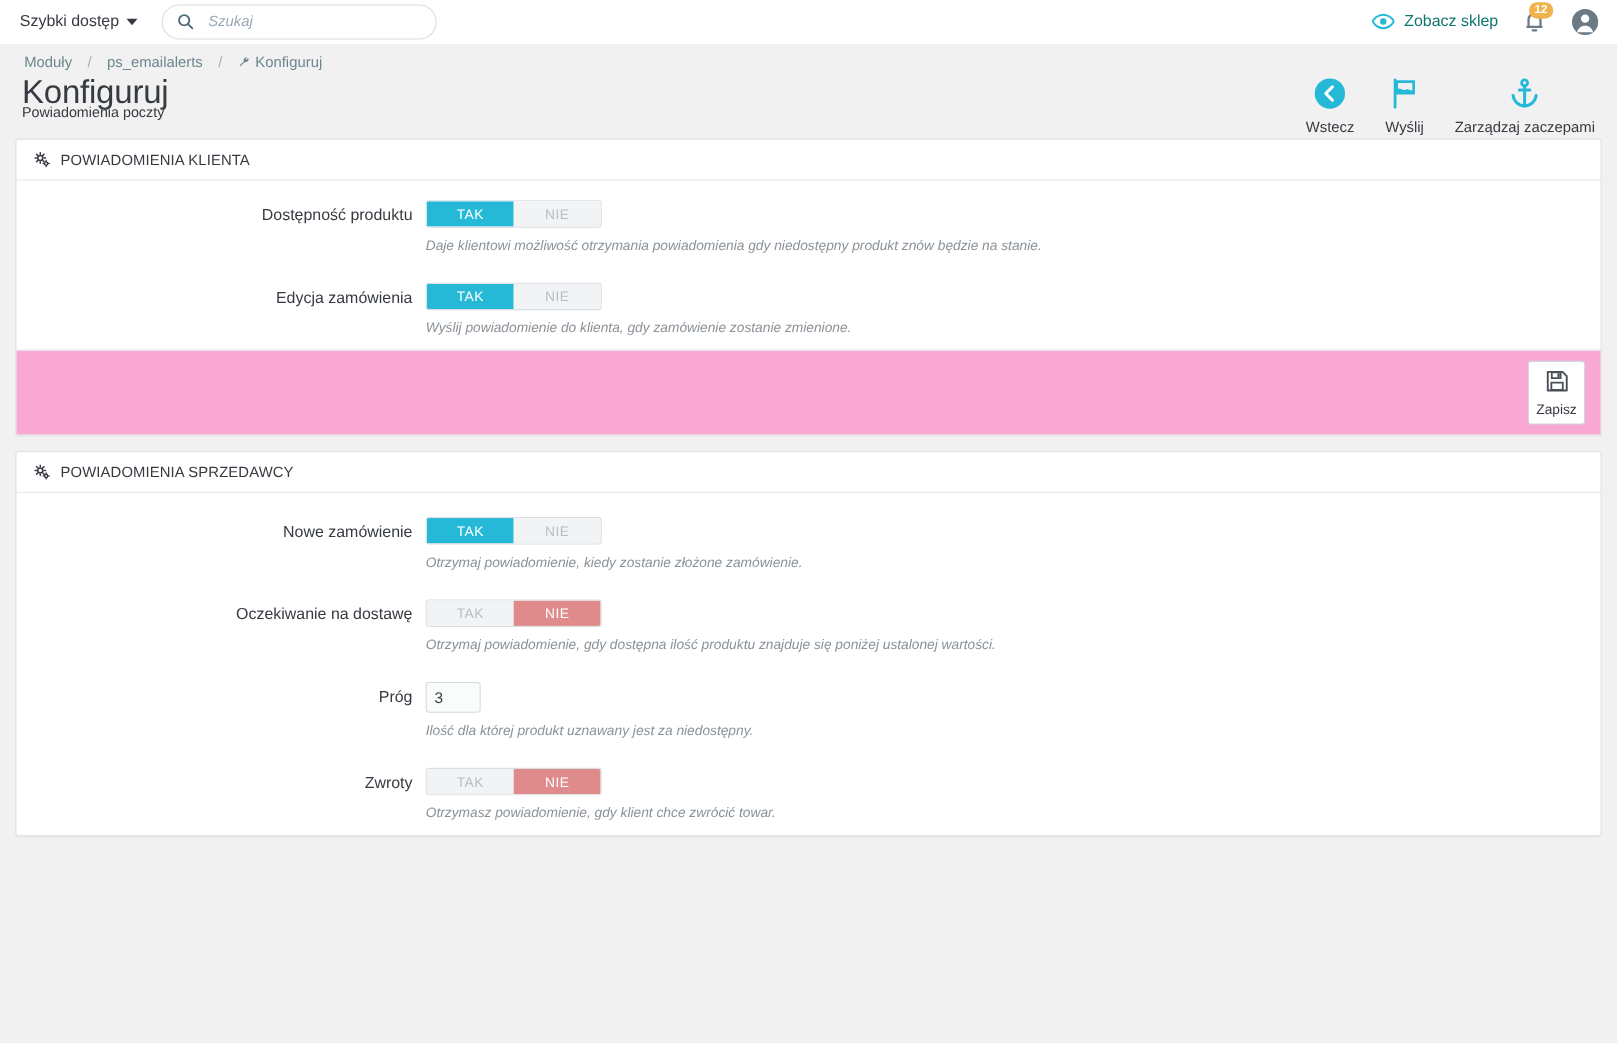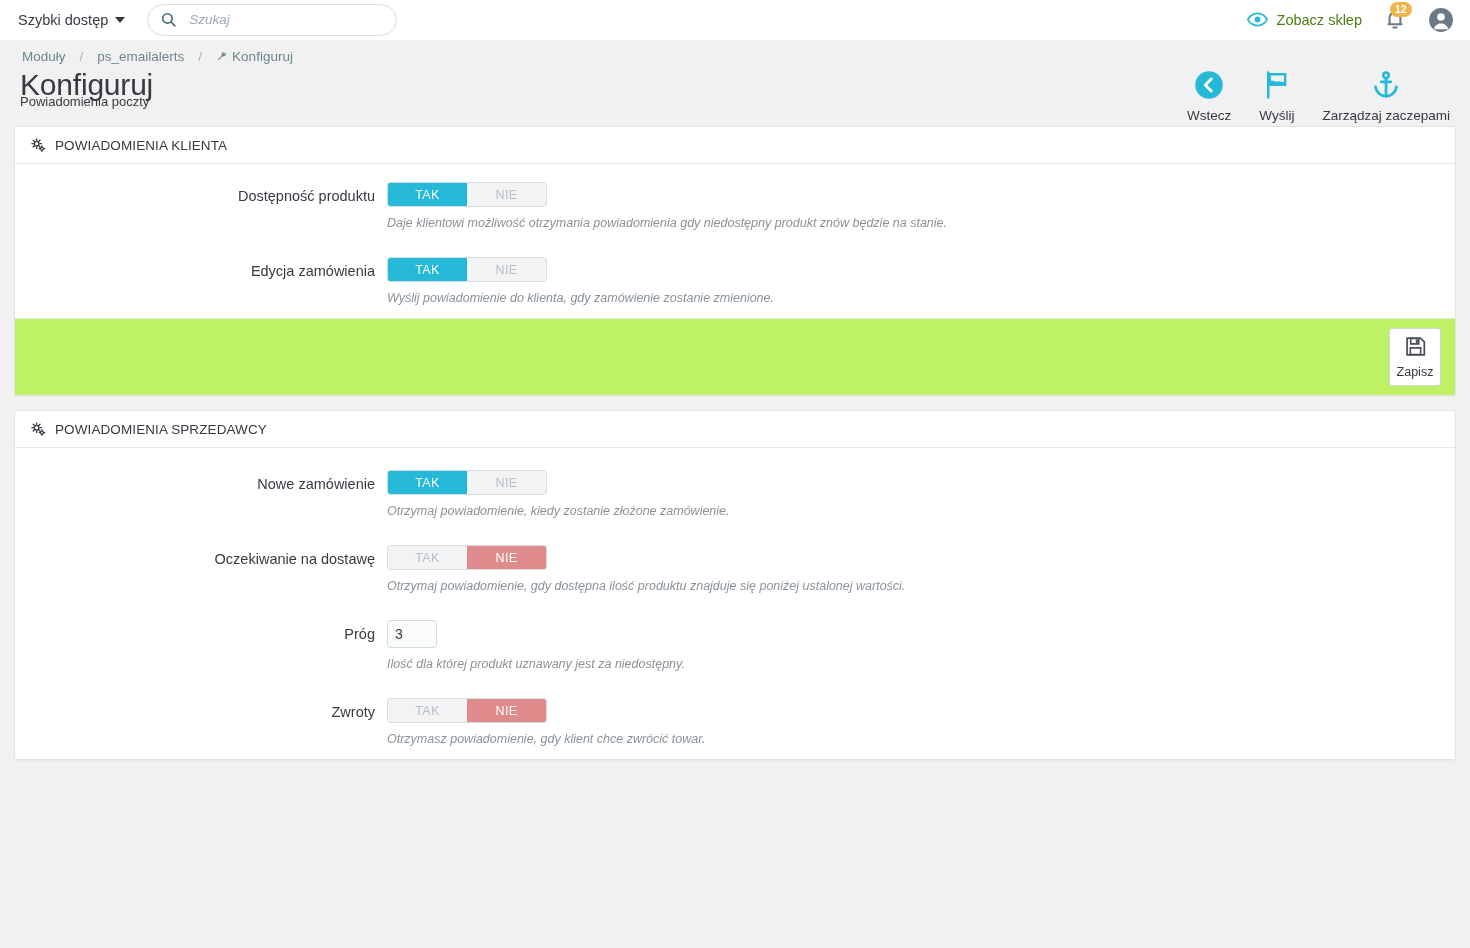--- a/index.html
+++ b/index.html
@@ -68,21 +68,21 @@
     margin-left: auto;
     display: flex;
     align-items: center;
     gap: 20px;
   }
   .view-shop {
     display: flex;
     align-items: center;
     gap: 9px;
     font-size: 14.5px;
-    color: #4d7c0f;
+    color: #0f766e;
     cursor: pointer;
     white-space: nowrap;
   }
   .bell-wrap { position: relative; cursor: pointer; width: 26px; height: 26px; }
   .bell-badge {
     position: absolute;
     top: -5px; left: 8px;
     background: #f0b24a;
     color: #fff;
     font-size: 10.5px;
@@ -170,21 +170,21 @@
     font-size: 13.5px;
     letter-spacing: 0.1px;
     color: #363a41;
     display: flex;
     align-items: center;
     gap: 9px;
     text-transform: uppercase;
   }
   .panel-body { padding: 18px 0 6px; }
   .panel-foot {
-    background: #bef264;
+    background: #f9a8d4;
     border-top: 1px solid #e4e8ec;
     padding: 9px 14px;
     display: flex;
     justify-content: flex-end;
     align-items: center;
   }
   .save-btn {
     width: 52px;
     min-height: 56px;
     background: #fff;

